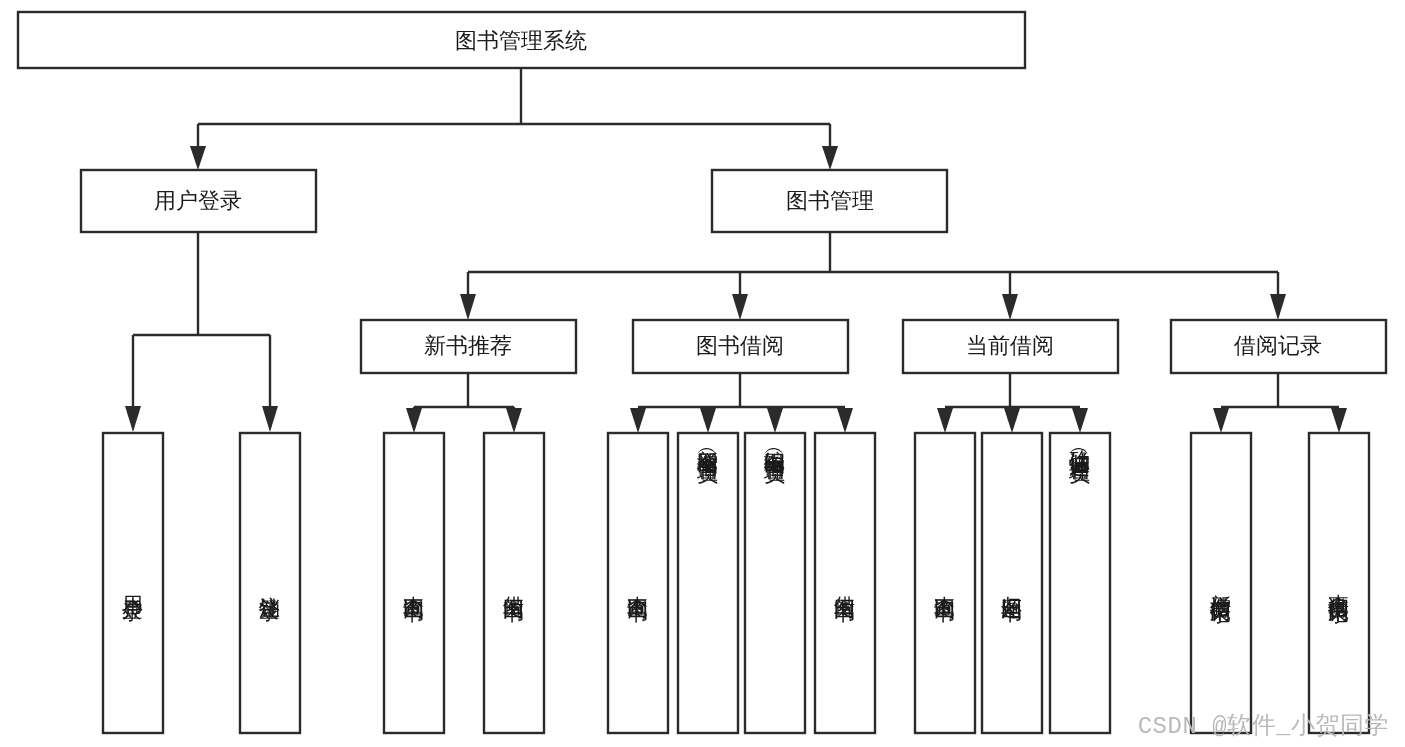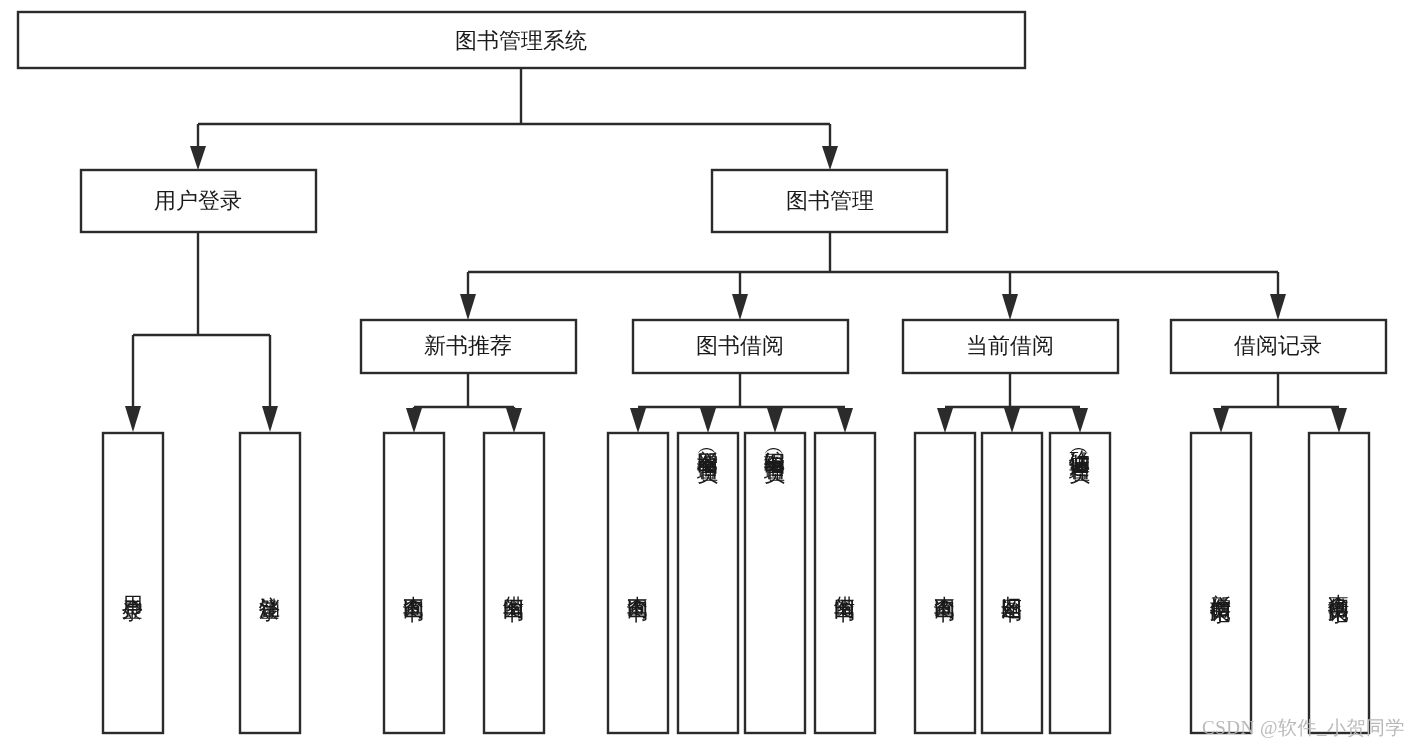--- a/index.html
+++ b/index.html
@@ -60,24 +60,24 @@
     font-family: "Liberation Sans", "DejaVu Sans", sans-serif;
     font-size: 21px;
     line-height: 1.0;
     letter-spacing: 2px;
     color: #1a1a1a;
     white-space: nowrap;
     text-align: center;
   }
   .watermark {
     position: absolute;
-    right: 0;
+    right: 16px;
     bottom: 6px;
-    font-family: Liberation Serif, serif;
-    font-size: 19px;
+    font-family: Liberation Mono, monospace;
+    font-size: 24px;
     color: #b9b9b9;
     letter-spacing: 0.5px;
     user-select: none;
   }
 </style>
 </head>
 <body>
 
 <div id="diagram-root">
 

